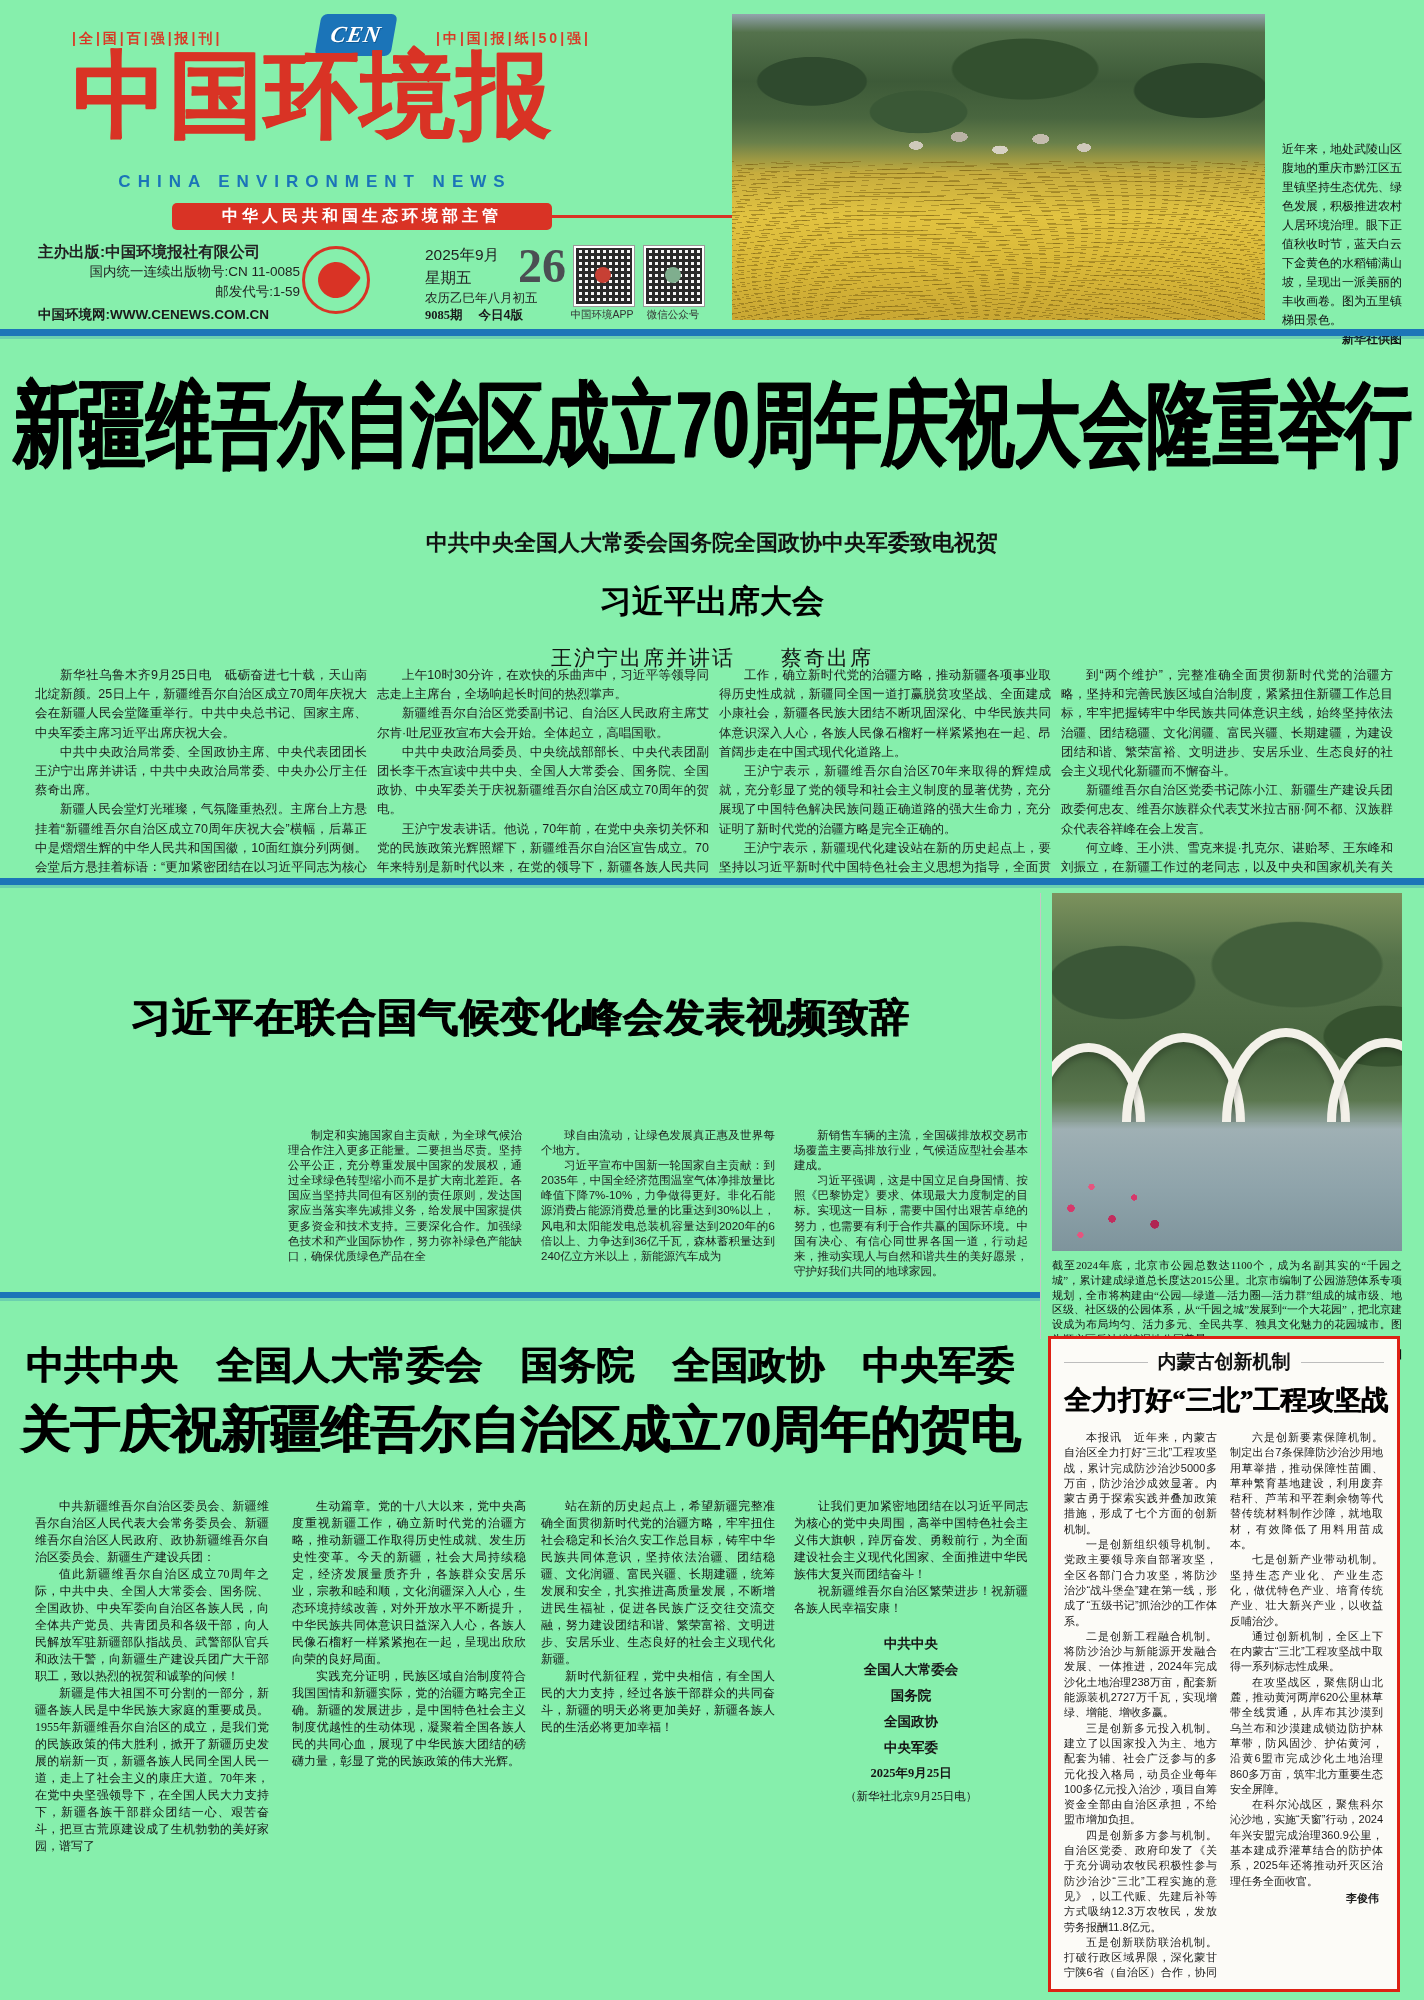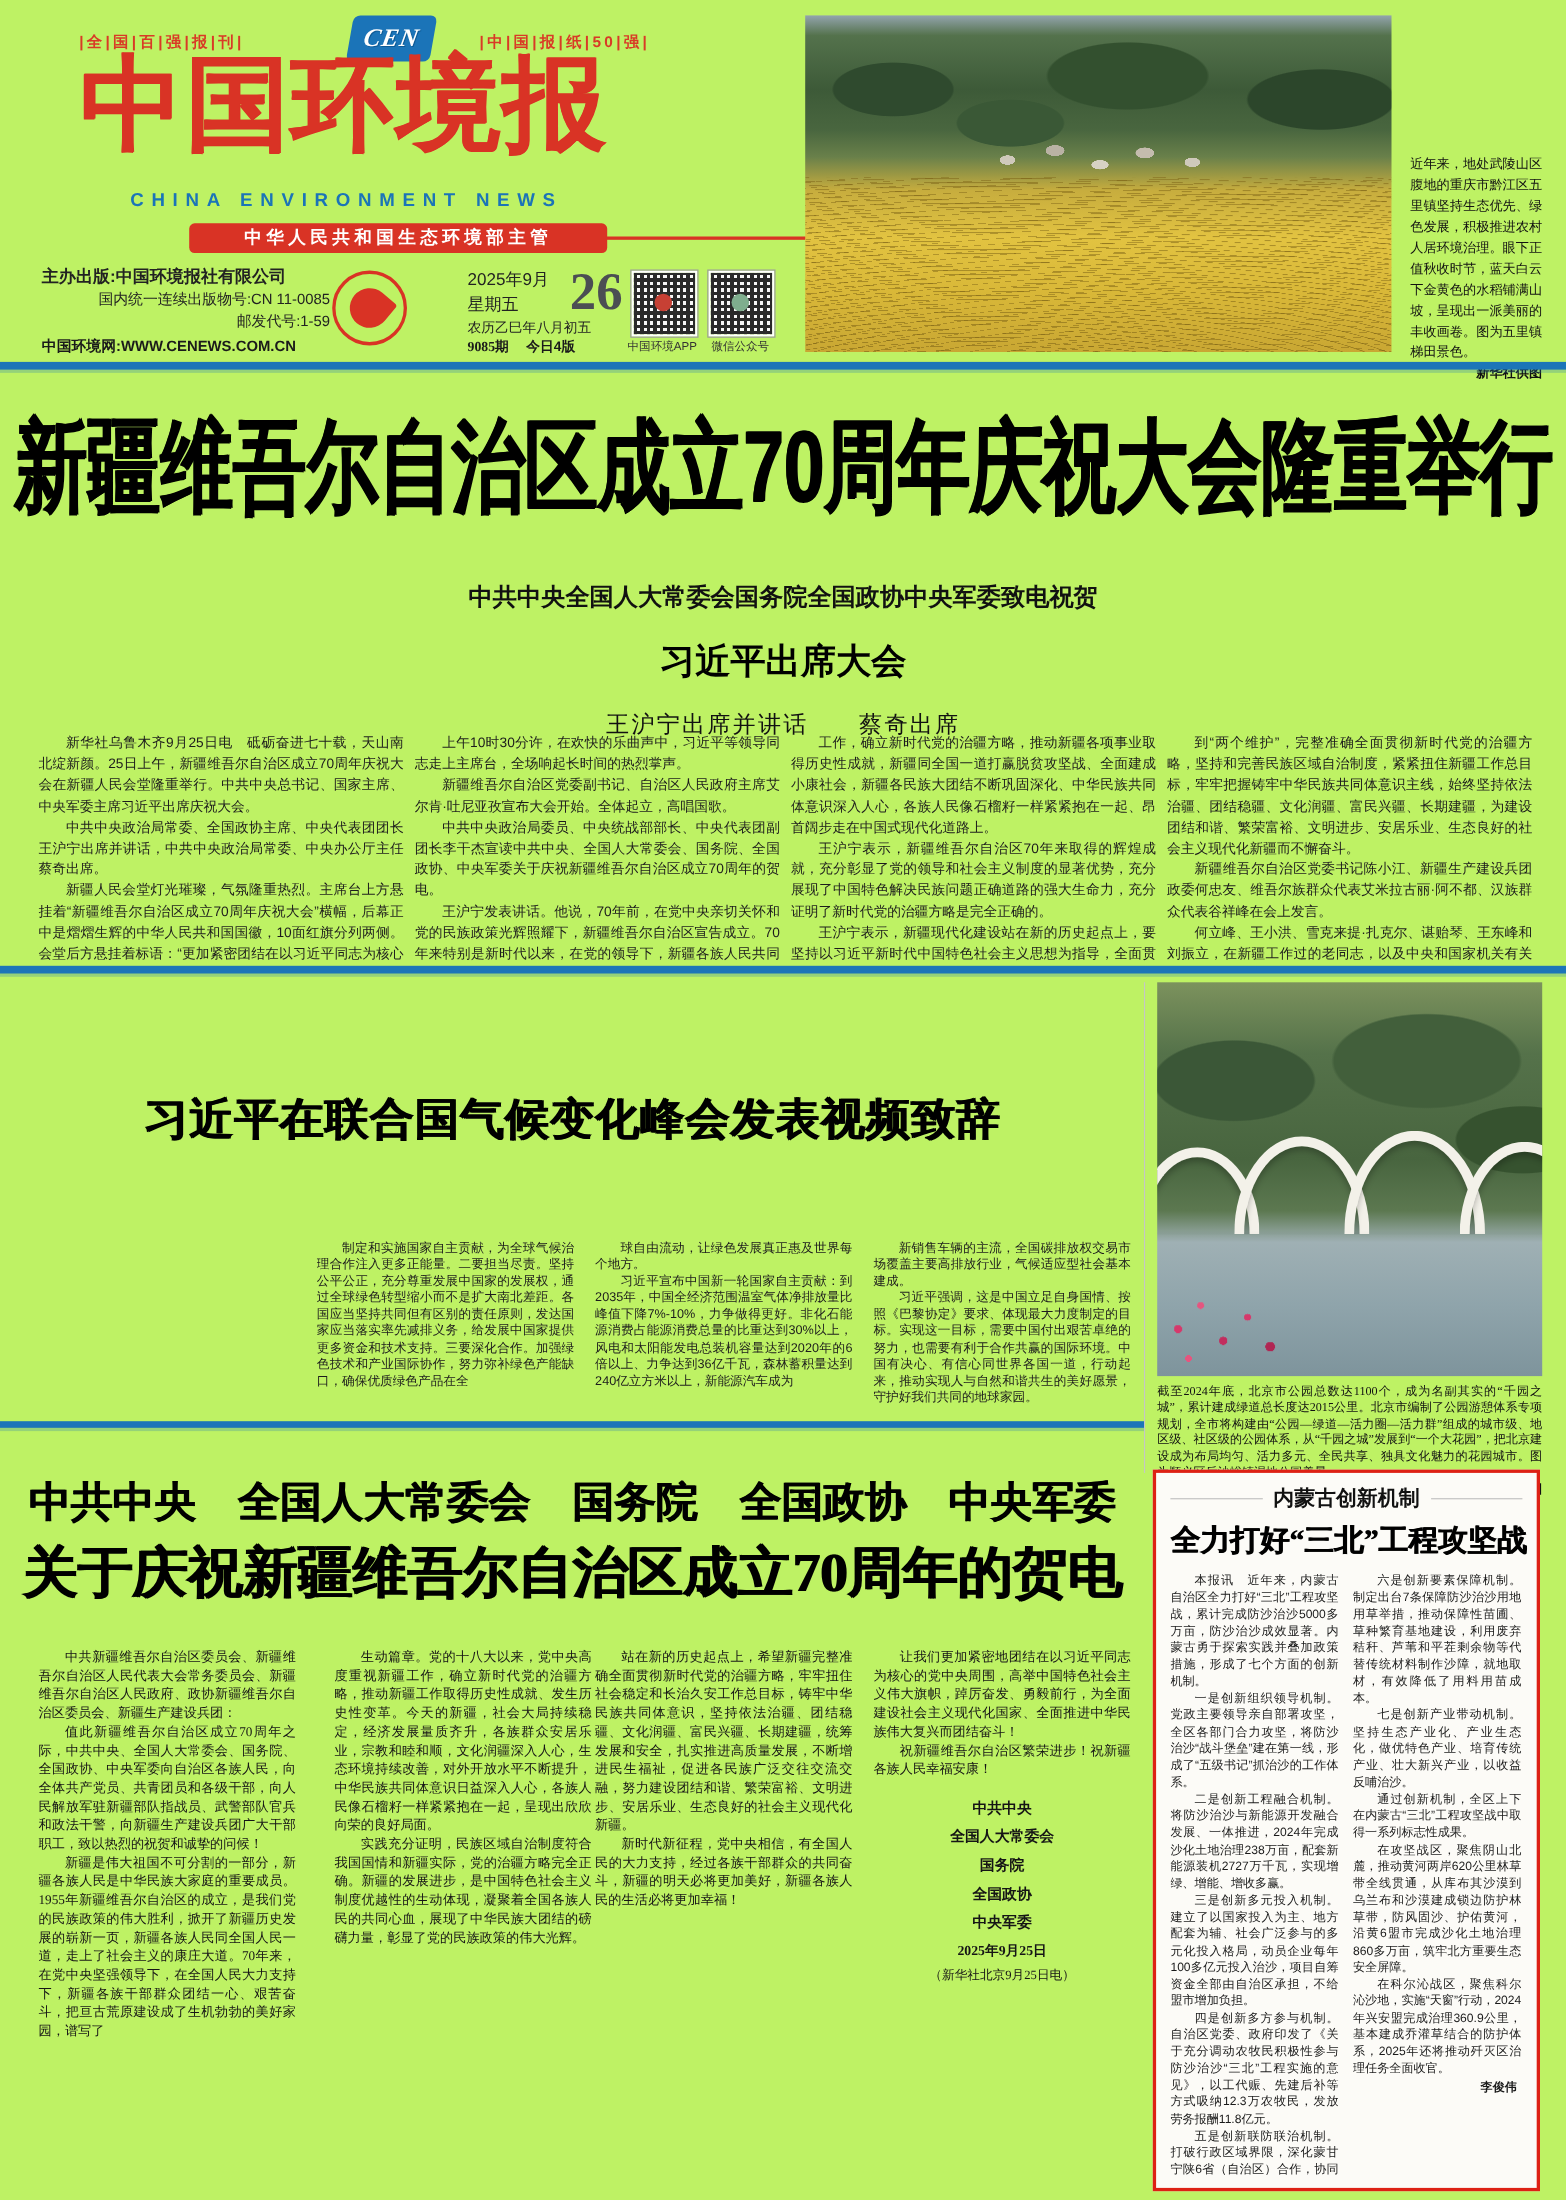--- a/index.html
+++ b/index.html
@@ -1,16 +1,16 @@
 <!DOCTYPE html>
 <html><head>
 <meta charset="utf-8">
 <style>
   html,body{margin:0;padding:0;background:#e8e6e0;}
-  #page{position:relative;width:1424px;height:2000px;background:#bef264;margin:0 auto;
+  #page{position:relative;width:1424px;height:2000px;background:#86efac;margin:0 auto;
         font-family:"Liberation Sans",sans-serif;color:#1a1a1a;overflow:hidden;}
   .abs{position:absolute;}
 
   
   .badge{font-size:14px;font-weight:700;color:#d93a26;letter-spacing:3px;}
   .cenlogo{left:318px;top:14px;width:76px;height:42px;background:#1b74b8;border-radius:6px;
            transform:skewX(-10deg);display:flex;align-items:center;justify-content:center;}
   .cenlogo span{color:#fff;font-style:italic;font-weight:900;font-size:23px;letter-spacing:1px;
            font-family:"Liberation Serif",serif;text-shadow:1px 1px 0 #0e5a95;}
   .paper-title{left:40px;top:44px;width:545px;text-align:center;font-size:94px;line-height:1.1;
@@ -246,21 +246,21 @@
   <div class="abs bluebar" style="left:0;top:1292px;width:1040px;height:6px;"></div>
 
   <div class="abs a3-kicker serif">中共中央　全国人大常委会　国务院　全国政协　中央军委</div>
   <div class="abs a3-head serif">关于庆祝新疆维吾尔自治区成立70周年的贺电</div>
 
   <div class="abs bodycol a3col serif" style="left:35px;">
       <p>中共新疆维吾尔自治区委员会、新疆维吾尔自治区人民代表大会常务委员会、新疆维吾尔自治区人民政府、政协新疆维吾尔自治区委员会、新疆生产建设兵团：</p>
       <p>值此新疆维吾尔自治区成立70周年之际，中共中央、全国人大常委会、国务院、全国政协、中央军委向自治区各族人民，向全体共产党员、共青团员和各级干部，向人民解放军驻新疆部队指战员、武警部队官兵和政法干警，向新疆生产建设兵团广大干部职工，致以热烈的祝贺和诚挚的问候！</p>
       <p>新疆是伟大祖国不可分割的一部分，新疆各族人民是中华民族大家庭的重要成员。1955年新疆维吾尔自治区的成立，是我们党的民族政策的伟大胜利，掀开了新疆历史发展的崭新一页，新疆各族人民同全国人民一道，走上了社会主义的康庄大道。70年来，在党中央坚强领导下，在全国人民大力支持下，新疆各族干部群众团结一心、艰苦奋斗，把亘古荒原建设成了生机勃勃的美好家园，谱写了</p>
     </div>
-  <div class="abs bodycol a3col serif" style="left:304px;">
+  <div class="abs bodycol a3col serif" style="left:292px;">
       <p>生动篇章。党的十八大以来，党中央高度重视新疆工作，确立新时代党的治疆方略，推动新疆工作取得历史性成就、发生历史性变革。今天的新疆，社会大局持续稳定，经济发展量质齐升，各族群众安居乐业，宗教和睦和顺，文化润疆深入人心，生态环境持续改善，对外开放水平不断提升，中华民族共同体意识日益深入人心，各族人民像石榴籽一样紧紧抱在一起，呈现出欣欣向荣的良好局面。</p>
       <p>实践充分证明，民族区域自治制度符合我国国情和新疆实际，党的治疆方略完全正确。新疆的发展进步，是中国特色社会主义制度优越性的生动体现，凝聚着全国各族人民的共同心血，展现了中华民族大团结的磅礴力量，彰显了党的民族政策的伟大光辉。</p>
     </div>
   <div class="abs bodycol a3col serif" style="left:541px;">
       <p>站在新的历史起点上，希望新疆完整准确全面贯彻新时代党的治疆方略，牢牢扭住社会稳定和长治久安工作总目标，铸牢中华民族共同体意识，坚持依法治疆、团结稳疆、文化润疆、富民兴疆、长期建疆，统筹发展和安全，扎实推进高质量发展，不断增进民生福祉，促进各民族广泛交往交流交融，努力建设团结和谐、繁荣富裕、文明进步、安居乐业、生态良好的社会主义现代化新疆。</p>
       <p>新时代新征程，党中央相信，有全国人民的大力支持，经过各族干部群众的共同奋斗，新疆的明天必将更加美好，新疆各族人民的生活必将更加幸福！</p>
     </div>
   <div class="abs bodycol a3col serif" style="left:794px;">
     <div>
         <p>让我们更加紧密地团结在以习近平同志为核心的党中央周围，高举中国特色社会主义伟大旗帜，踔厉奋发、勇毅前行，为全面建设社会主义现代化国家、全面推进中华民族伟大复兴而团结奋斗！</p>

